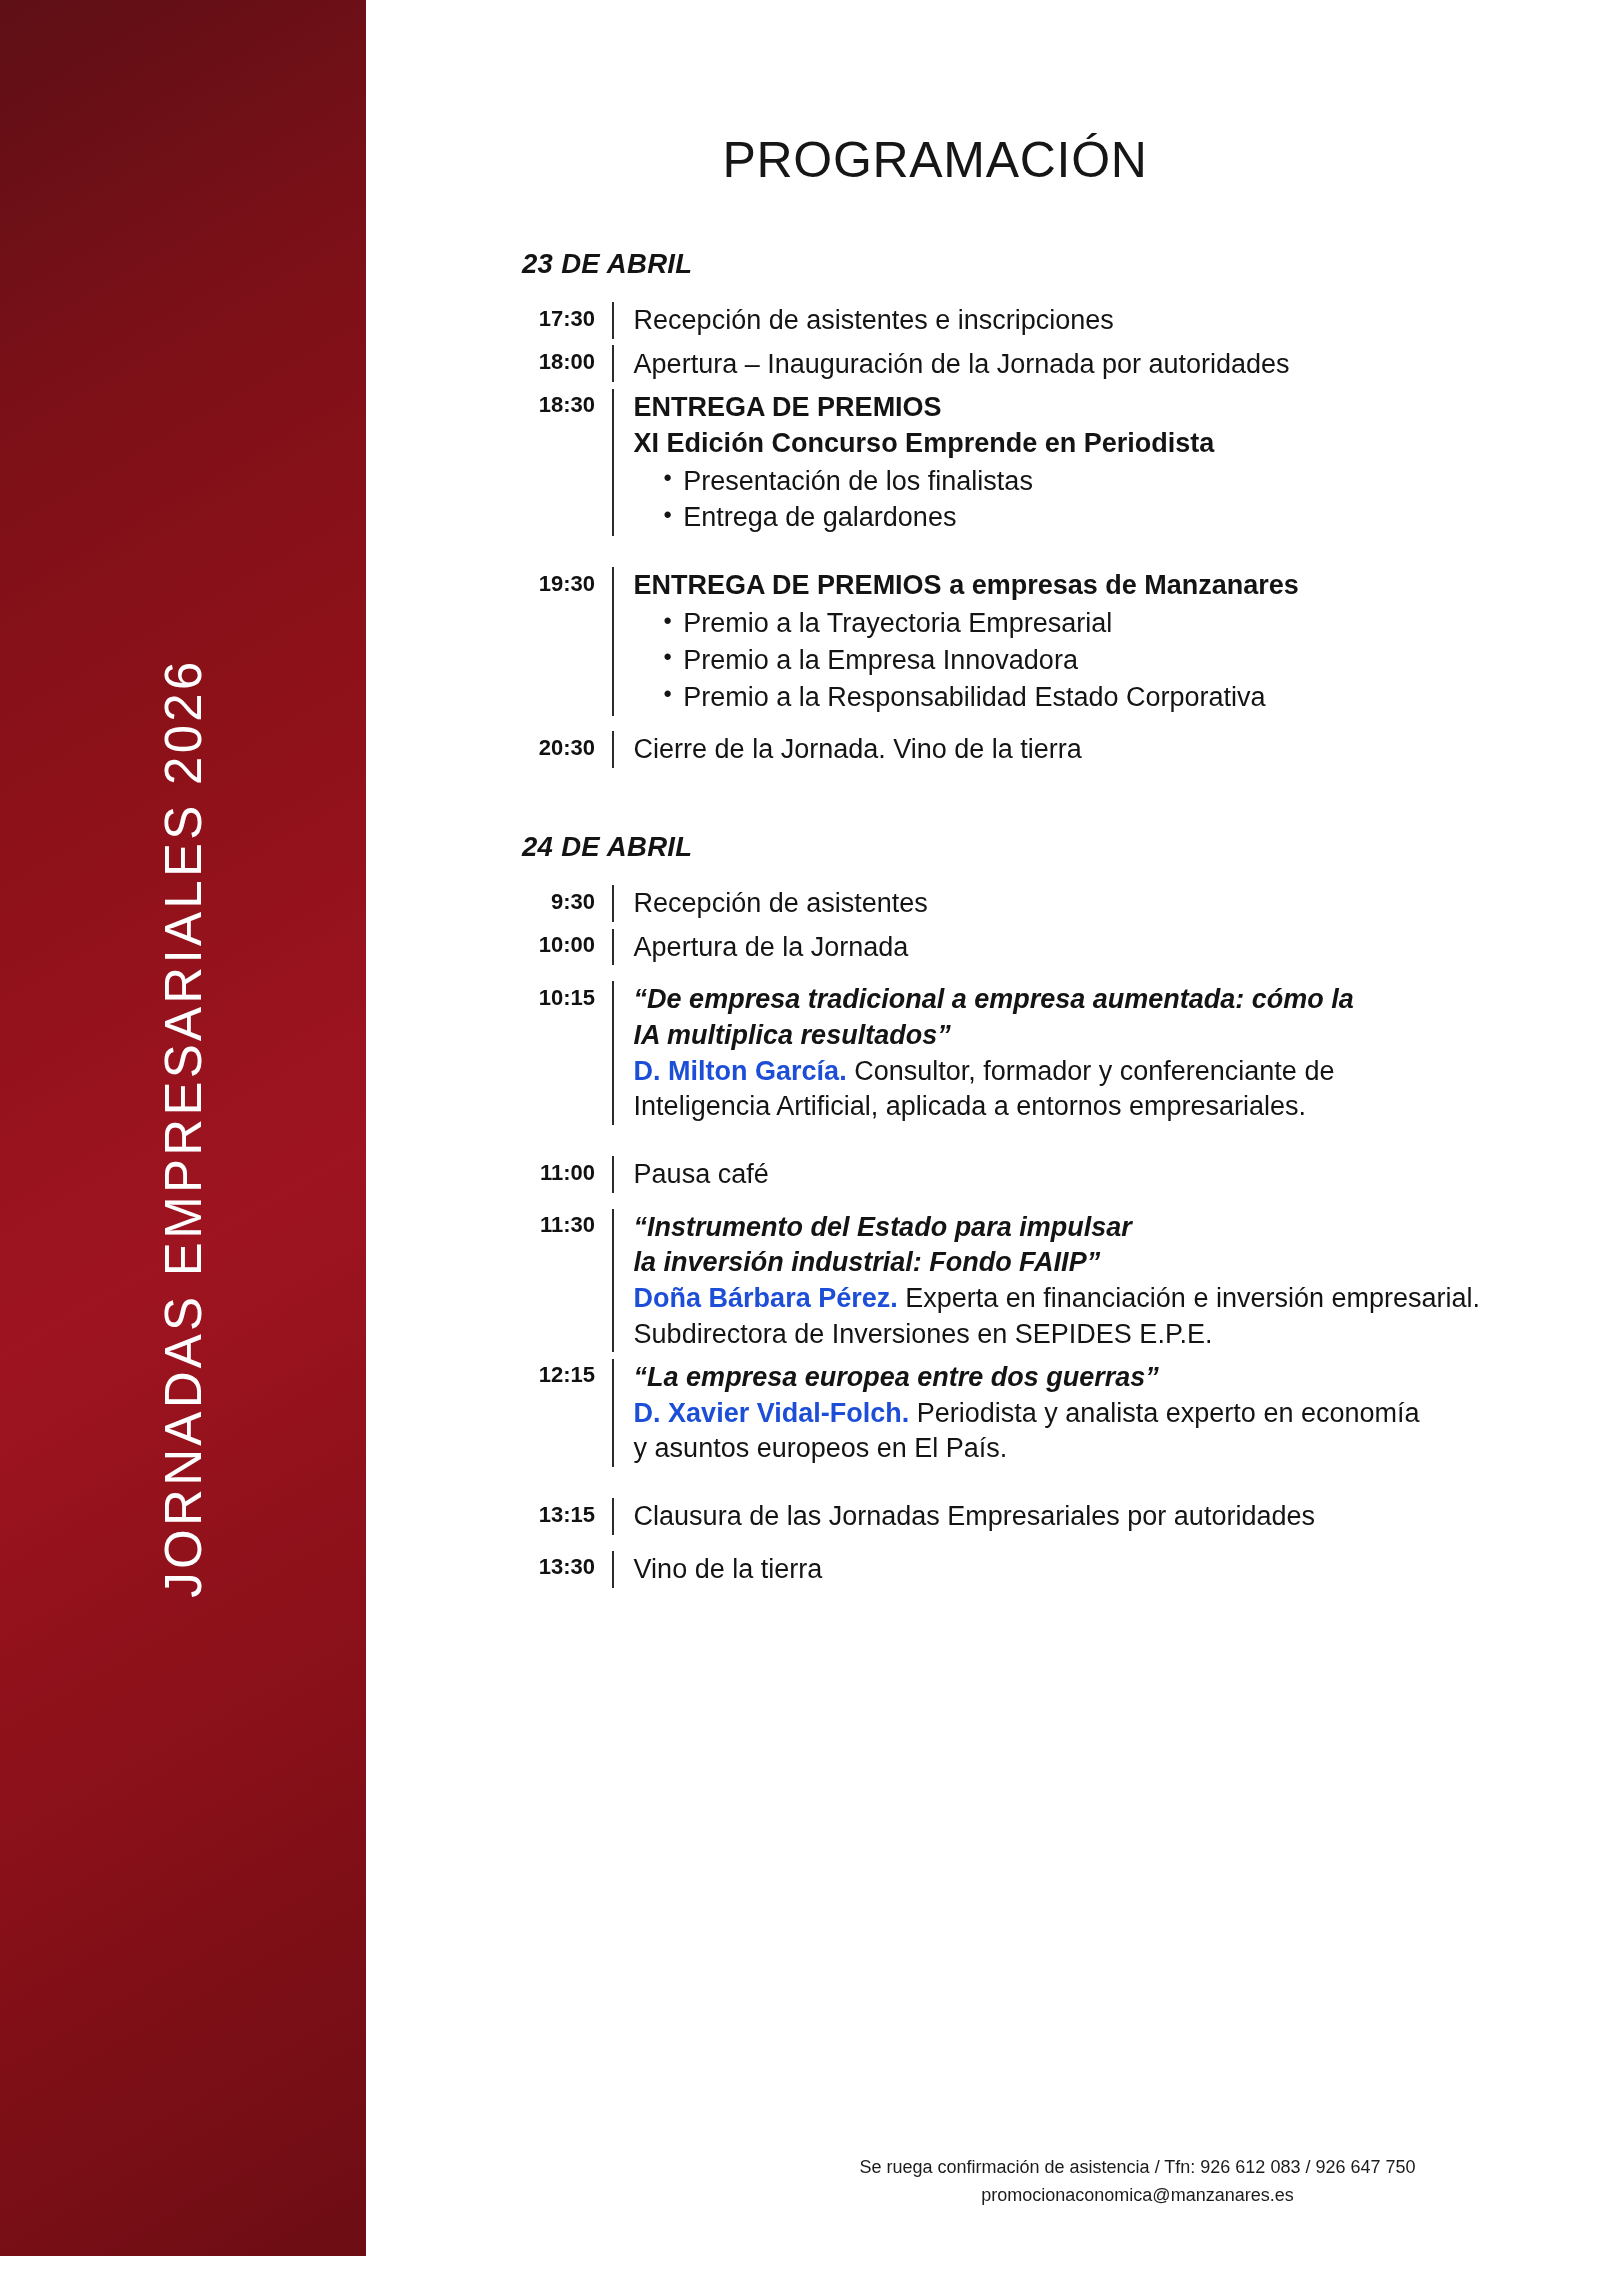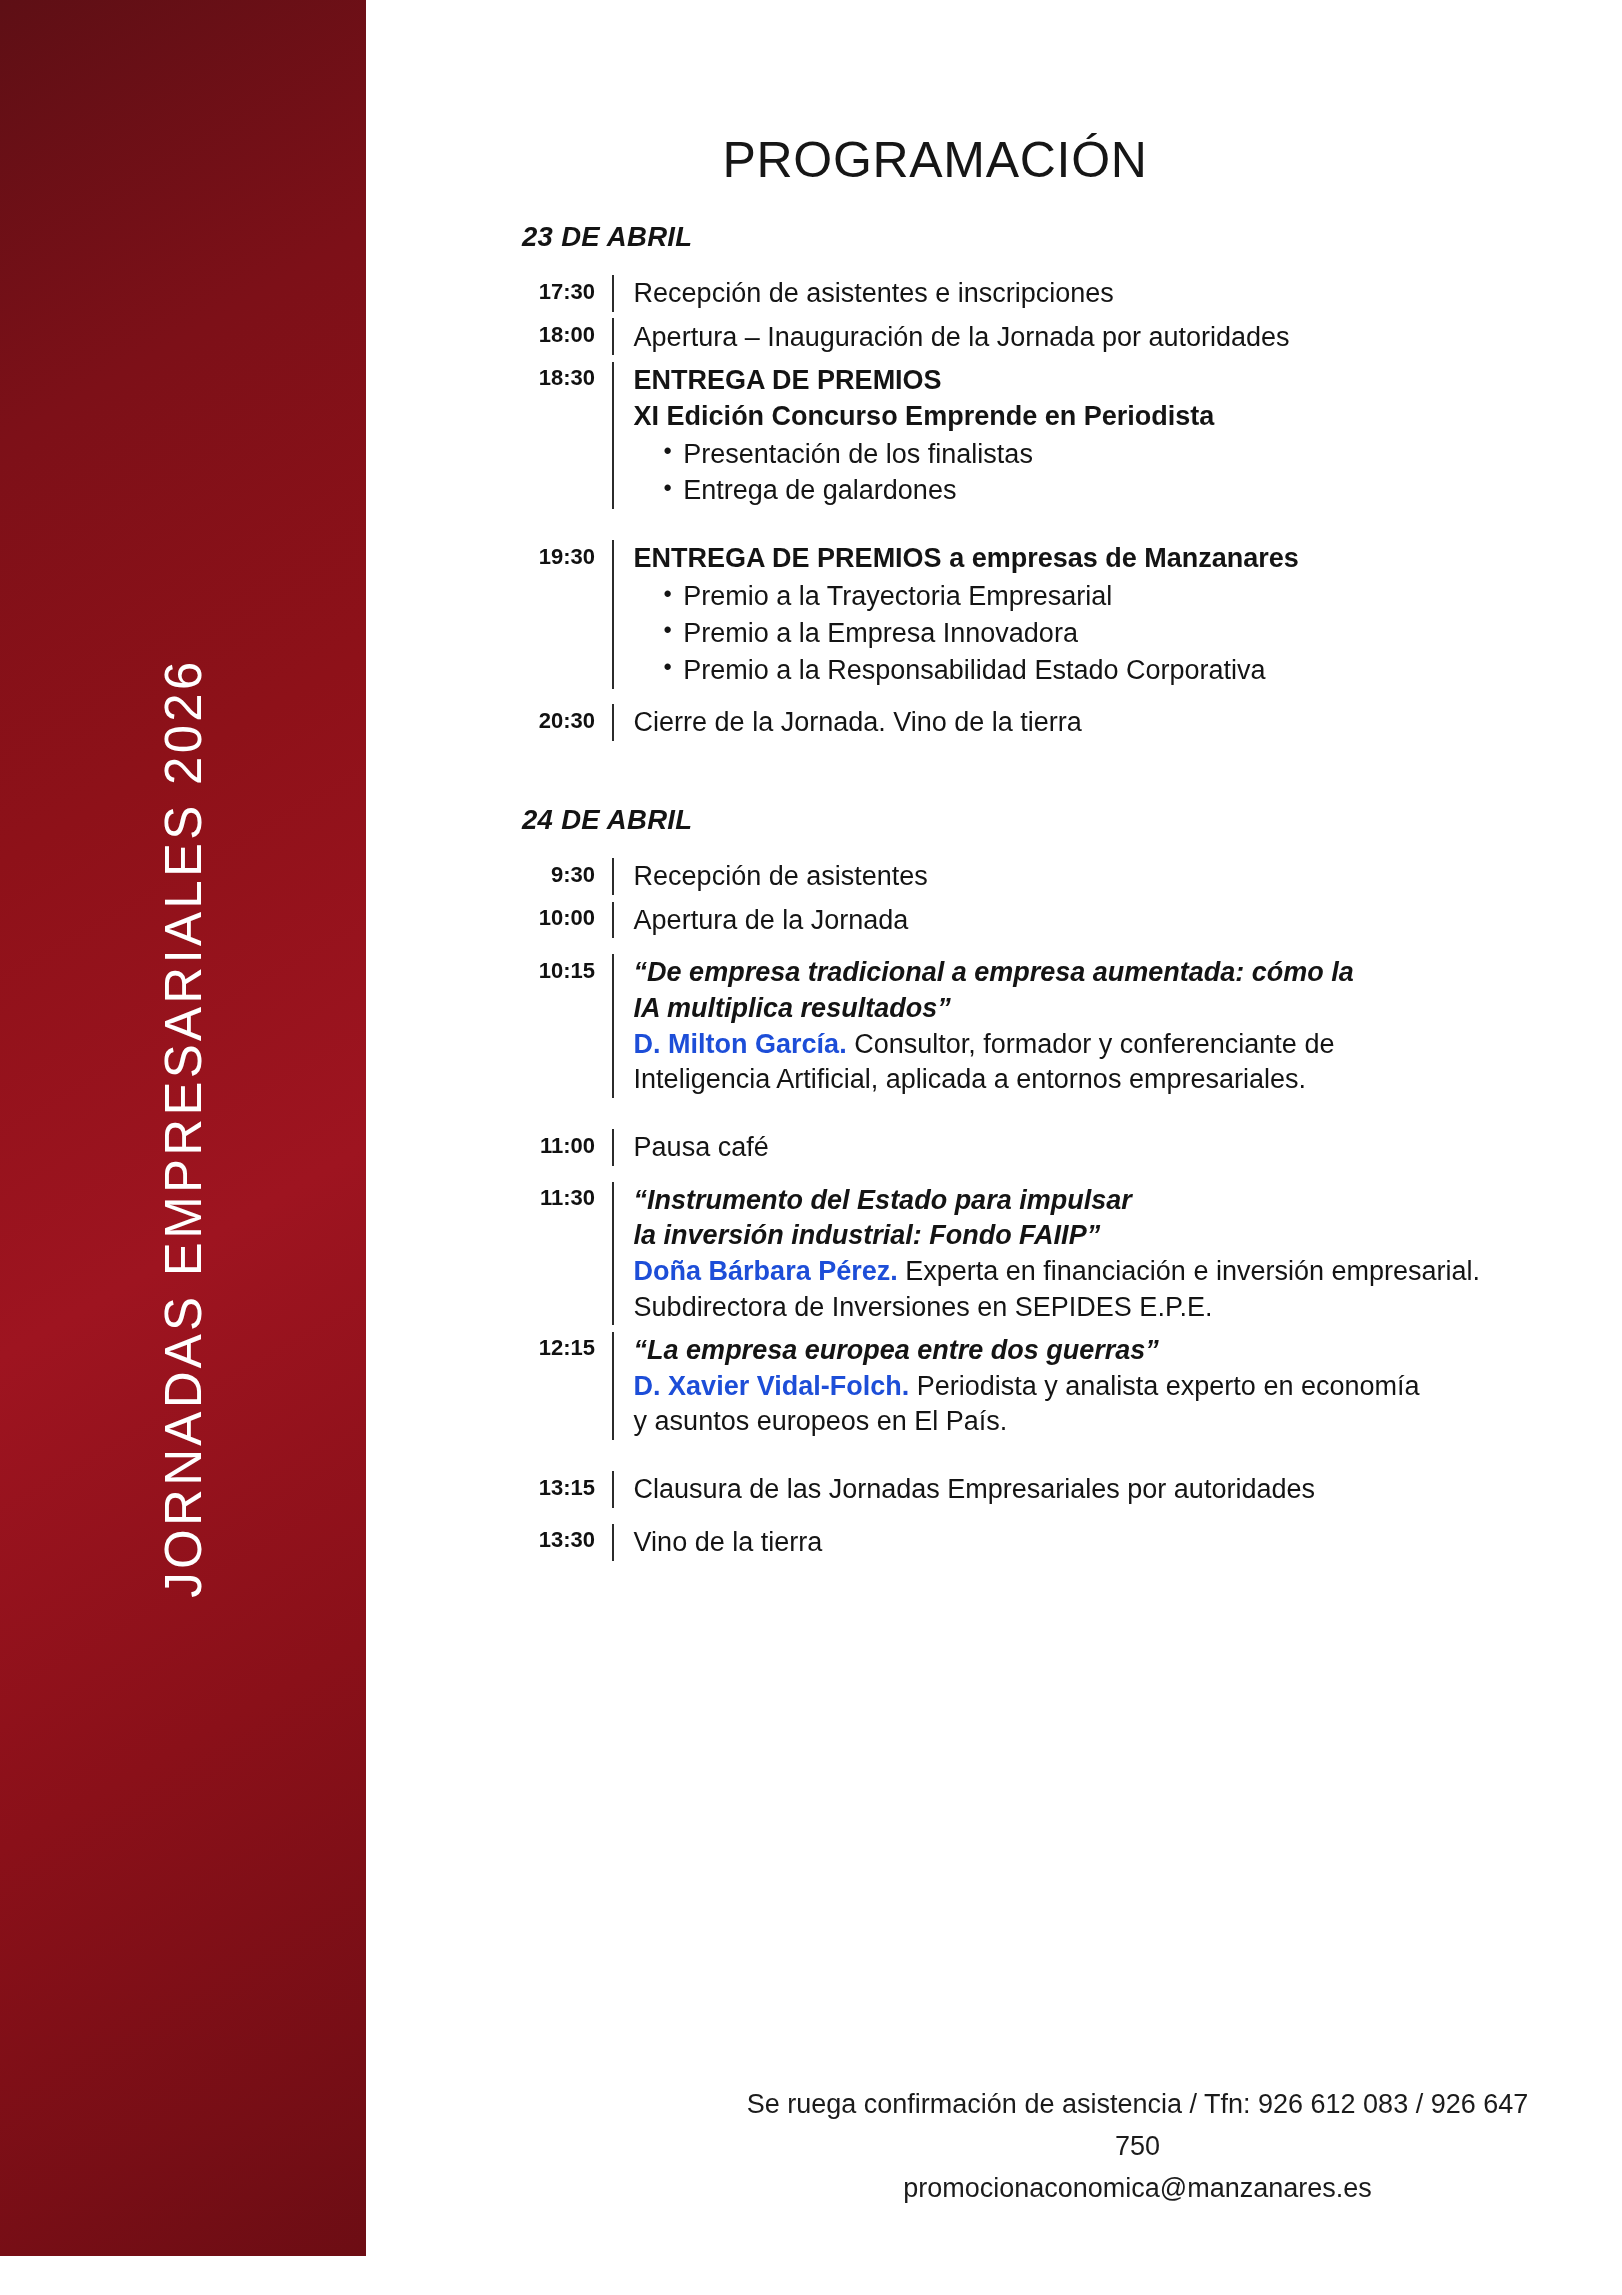--- a/index.html
+++ b/index.html
@@ -59,21 +59,21 @@
     text-align: center;
     font-size: 50px;
     font-weight: 400;
     letter-spacing: 0.7px;
     margin: 131px 0 0 0;
     padding-right: 118px;
     color: #161616;
   }
 
   .schedule {
-    margin-top: 32px;
+    margin-top: 59px;
     padding-left: 105px;
     padding-right: 72px;
   }
 
   .day-heading {
     font-style: italic;
     font-weight: 700;
     font-size: 27.5px;
     letter-spacing: 0.3px;
     margin: 0 0 22px 51px;
@@ -155,21 +155,21 @@
   }
 
   
   .footer {
     position: absolute;
     left: 366px;
     right: 0;
     bottom: 85px;
     text-align: center;
     padding-right: 79px;
-    font-size: 27px;
+    font-size: 18px;
     line-height: 1.55;
     color: #1b1b1b;
   }
 </style>
 </head>
 <body>
 
 <div class="sidebar">
   <div class="sidebar-title">JORNADAS EMPRESARIALES 2026</div>
 </div>

